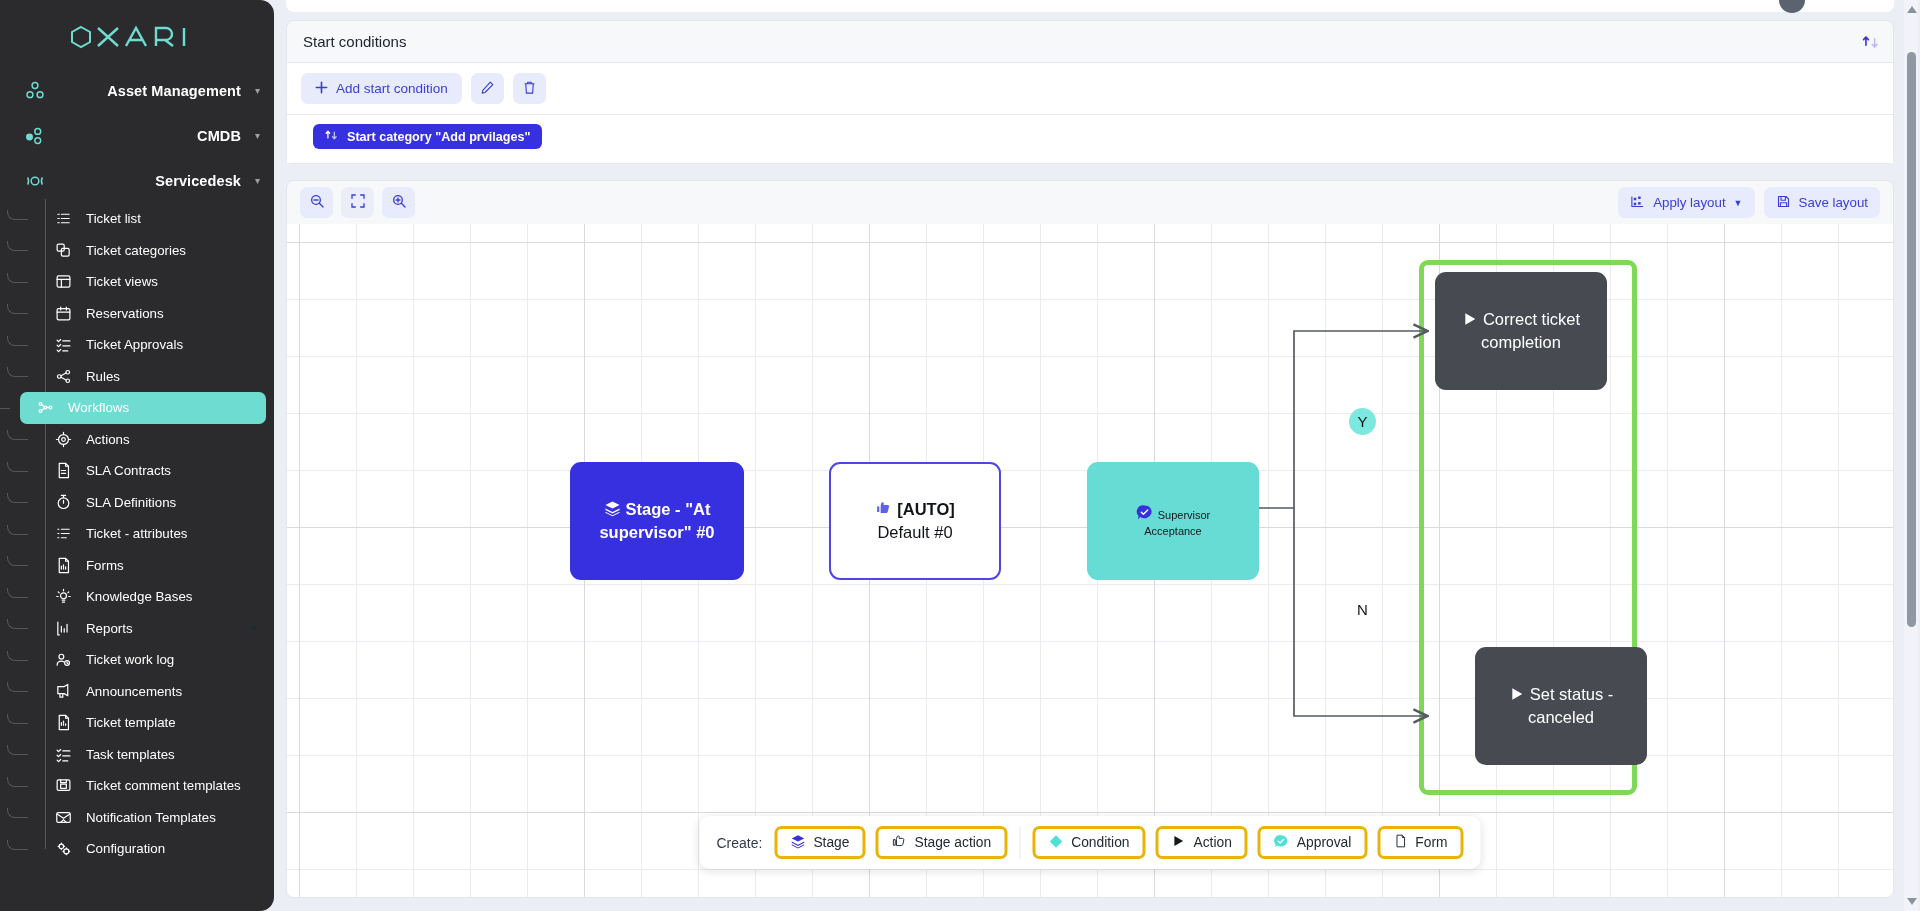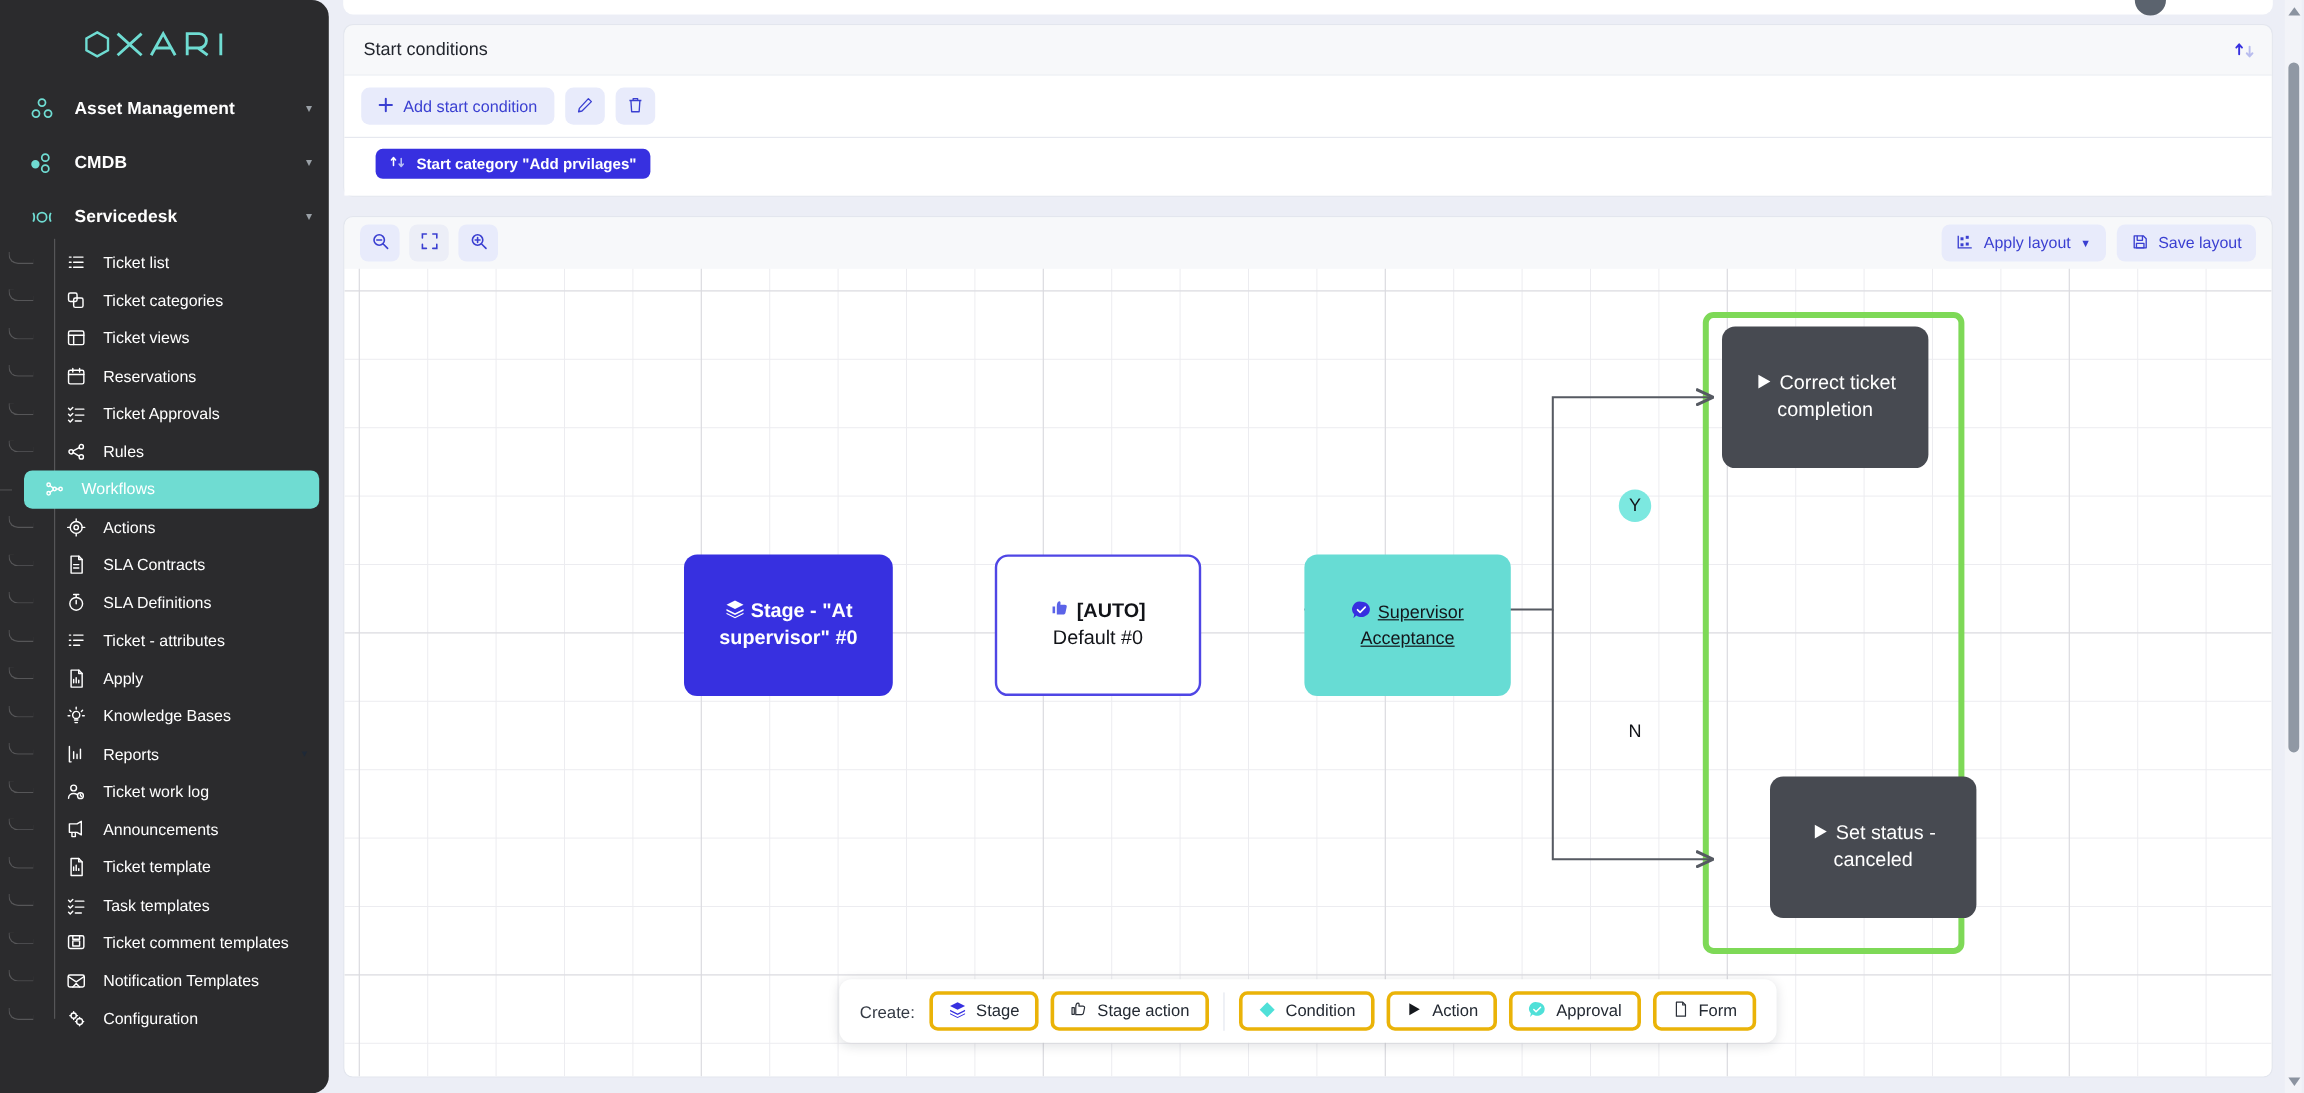--- a/index.html
+++ b/index.html
@@ -11,20 +11,21 @@
     color:#1f2937;
   }
   .app { position:relative; width:1920px; height:911px; }
 
   
   .sidebar {
     position:absolute; left:0; top:0; width:274px; height:911px;
     background:#2b2b2d;
     border-radius:0 14px 14px 0;
     overflow:hidden;
+    text-align:right;
   }
   .brand {
     height:66px; display:flex; align-items:center; justify-content:center;
     padding-top:8px;
   }
   .brand svg { display:block; }
   .nav-top { padding:2px 0 0 0; }
   .nav-group {
     display:flex; align-items:center; gap:14px;
     height:45px; padding:0 14px 0 22px; position:relative;
@@ -149,21 +150,21 @@
   }
 
   .node { position:absolute; display:flex; align-items:center; justify-content:center;
           text-align:center; border-radius:11px; line-height:1.28; }
   .node-label{ display:block; padding:0 10px; }
   .node-ico{ display:inline-block; vertical-align:-2px; margin-right:5px; }
 
   .n-stage { background:#3730e0; color:#fff; font-size:16.5px; font-weight:700; }
   .n-auto { background:#fff; color:#111318; border:2px solid #4f46e5; font-size:16.5px; }
   .n-auto .l1{ font-weight:700; }
-  .n-approval { background:#67dcd4; color:#14171c; font-size:15px;text-decoration:underline; }
+  .n-approval { background:#67dcd4; color:#14171c; font-size:11px; }
   .n-action { background:#474a51; color:#fff; font-size:16.5px; }
 
   .group-box{
     position:absolute; border:5px solid #7ed957; border-radius:9px; background:transparent;
   }
   .edge-label{
     position:absolute; width:27px; height:27px; border-radius:50%;
     display:flex; align-items:center; justify-content:center;
     font-size:15px; color:#111318;
   }
@@ -348,21 +349,21 @@
           </span>
           <span class="slabel">Ticket - attributes</span>
         </div>
         <div class="sub-item">
           <span class="sicon">
             <svg width="17" height="17" viewBox="0 0 24 24" fill="none" stroke="#ffffff" stroke-width="1.7" stroke-linecap="round" stroke-linejoin="round">
               <path d="M6 2h9l4 4v16H6z"></path>
               <path d="M15 2v4h4M9 17v-4M12 17v-6M15 17v-3"></path>
             </svg>
           </span>
-          <span class="slabel">Apply</span>
+          <span class="slabel">Forms</span>
         </div>
         <div class="sub-item">
           <span class="sicon">
             <svg width="17" height="17" viewBox="0 0 24 24" fill="none" stroke="#ffffff" stroke-width="1.7" stroke-linecap="round" stroke-linejoin="round">
               <circle cx="12" cy="11" r="4.2"></circle>
               <path d="M10 17h4M10.6 20h2.8M12 2v2M4.5 5.5l1.4 1.4M19.5 5.5l-1.4 1.4M2.5 12h2M19.5 12h2"></path>
             </svg>
           </span>
           <span class="slabel">Knowledge Bases</span>
         </div>

